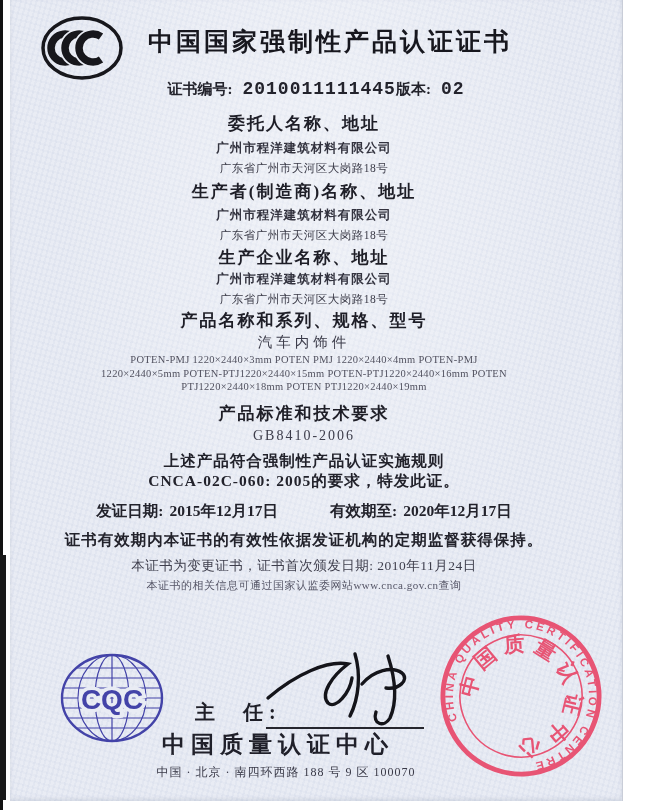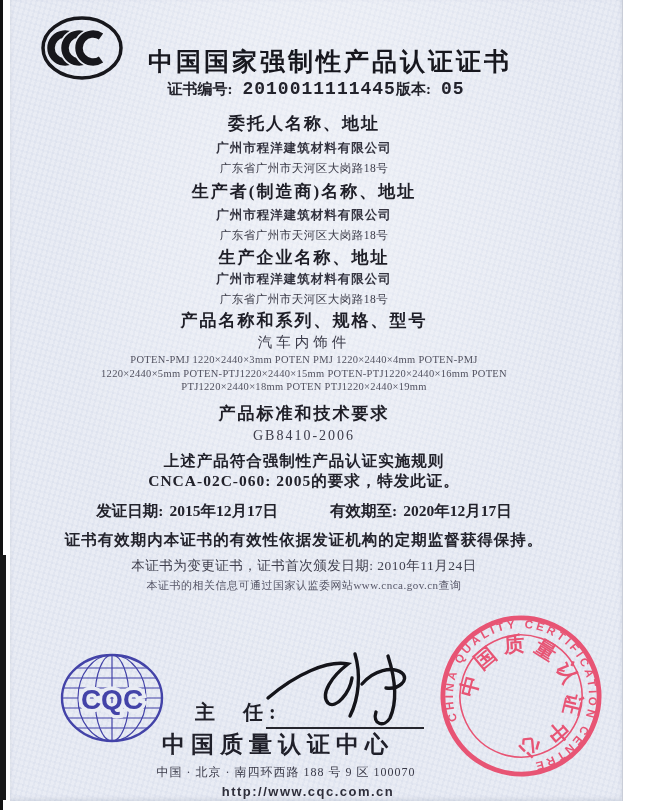--- a/index.html
+++ b/index.html
@@ -17,21 +17,21 @@
       radial-gradient(ellipse at 50% 25%, rgba(255,255,255,0.35), transparent 60%),
       repeating-linear-gradient(105deg, rgba(140,158,198,0.07) 0 2px, transparent 2px 5px),
       repeating-linear-gradient(15deg, rgba(140,158,198,0.05) 0 2px, transparent 2px 6px),
       #e9ecf4;
     border-right:1px solid #c9cdd8;
     box-shadow:inset 0 -2px 4px rgba(90,100,130,0.15);
   }
   .ccc-logo{position:absolute;left:28px;top:13px;width:88px;height:72px;}
   .title{
     position:absolute;left:100px;top:25px;width:440px;text-align:center;
-    font-size:25px;font-weight:bold;letter-spacing:3px;color:#17171e;margin-top:20px;
+    font-size:25px;font-weight:bold;letter-spacing:3px;color:#17171e;
   }
   .cert-line{
     position:absolute;left:0;top:79px;width:100%;display:flex;justify-content:center;
     font-size:15px;font-weight:bold;color:#23232c;
   }
   .cert-line .grp{display:flex;gap:10px;align-items:baseline;}
   .mono{font-family:"Liberation Mono","DejaVu Sans Mono",monospace;font-size:18px;letter-spacing:1px;}
   .ln{position:absolute;left:0;width:100%;text-align:center;transform:translateX(-12px);}
   .ln.h{font-size:17px;font-weight:bold;letter-spacing:2px;color:#1e1e27;}
   .ln.name{font-size:12.5px;font-weight:600;color:#33333f;letter-spacing:1px;}
@@ -87,21 +87,21 @@
 
   <div class="title">中国国家强制性产品认证证书</div>
 
   <div class="cert-line">
     <span class="grp">
       <span>证书编号:</span>
       <span class="mono">2010011111445</span>
     </span>
     <span class="grp">
       <span>版本:</span>
-      <span class="mono">05</span>
+      <span class="mono">02</span>
     </span>
   </div>
 
   <div class="ln h" style="top:112px">委托人名称、地址</div>
   <div class="ln name" style="top:140px">广州市程洋建筑材料有限公司</div>
   <div class="ln addr" style="top:161px">广东省广州市天河区大岗路18号</div>
 
   <div class="ln h" style="top:180px">生产者(制造商)名称、地址</div>
   <div class="ln name" style="top:207px">广州市程洋建筑材料有限公司</div>
   <div class="ln addr" style="top:228px">广东省广州市天河区大岗路18号</div>
@@ -176,15 +176,14 @@
     <text font-family="Liberation Sans, DejaVu Sans, sans-serif" font-size="11.5" font-weight="bold" letter-spacing="3" fill="#e8486a">
       <textPath href="#ringPath" startOffset="6">CHINA QUALITY CERTIFICATION CENTRE</textPath>
     </text>
     <text font-family="Liberation Serif, DejaVu Serif, serif" font-size="21" font-weight="bold" letter-spacing="7" fill="#e8486a">
       <textPath href="#cnPath" startOffset="18">中国质量认证中心</textPath>
     </text>
   </svg>
 
   <div class="org-name">中国质量认证中心</div>
   <div class="addr-line">中国 · 北京 · 南四环西路 188 号 9 区 100070</div>
-  <div class="site">http://www.cqc.com.cn</div>
 
 </div>
 
 </body></html>

